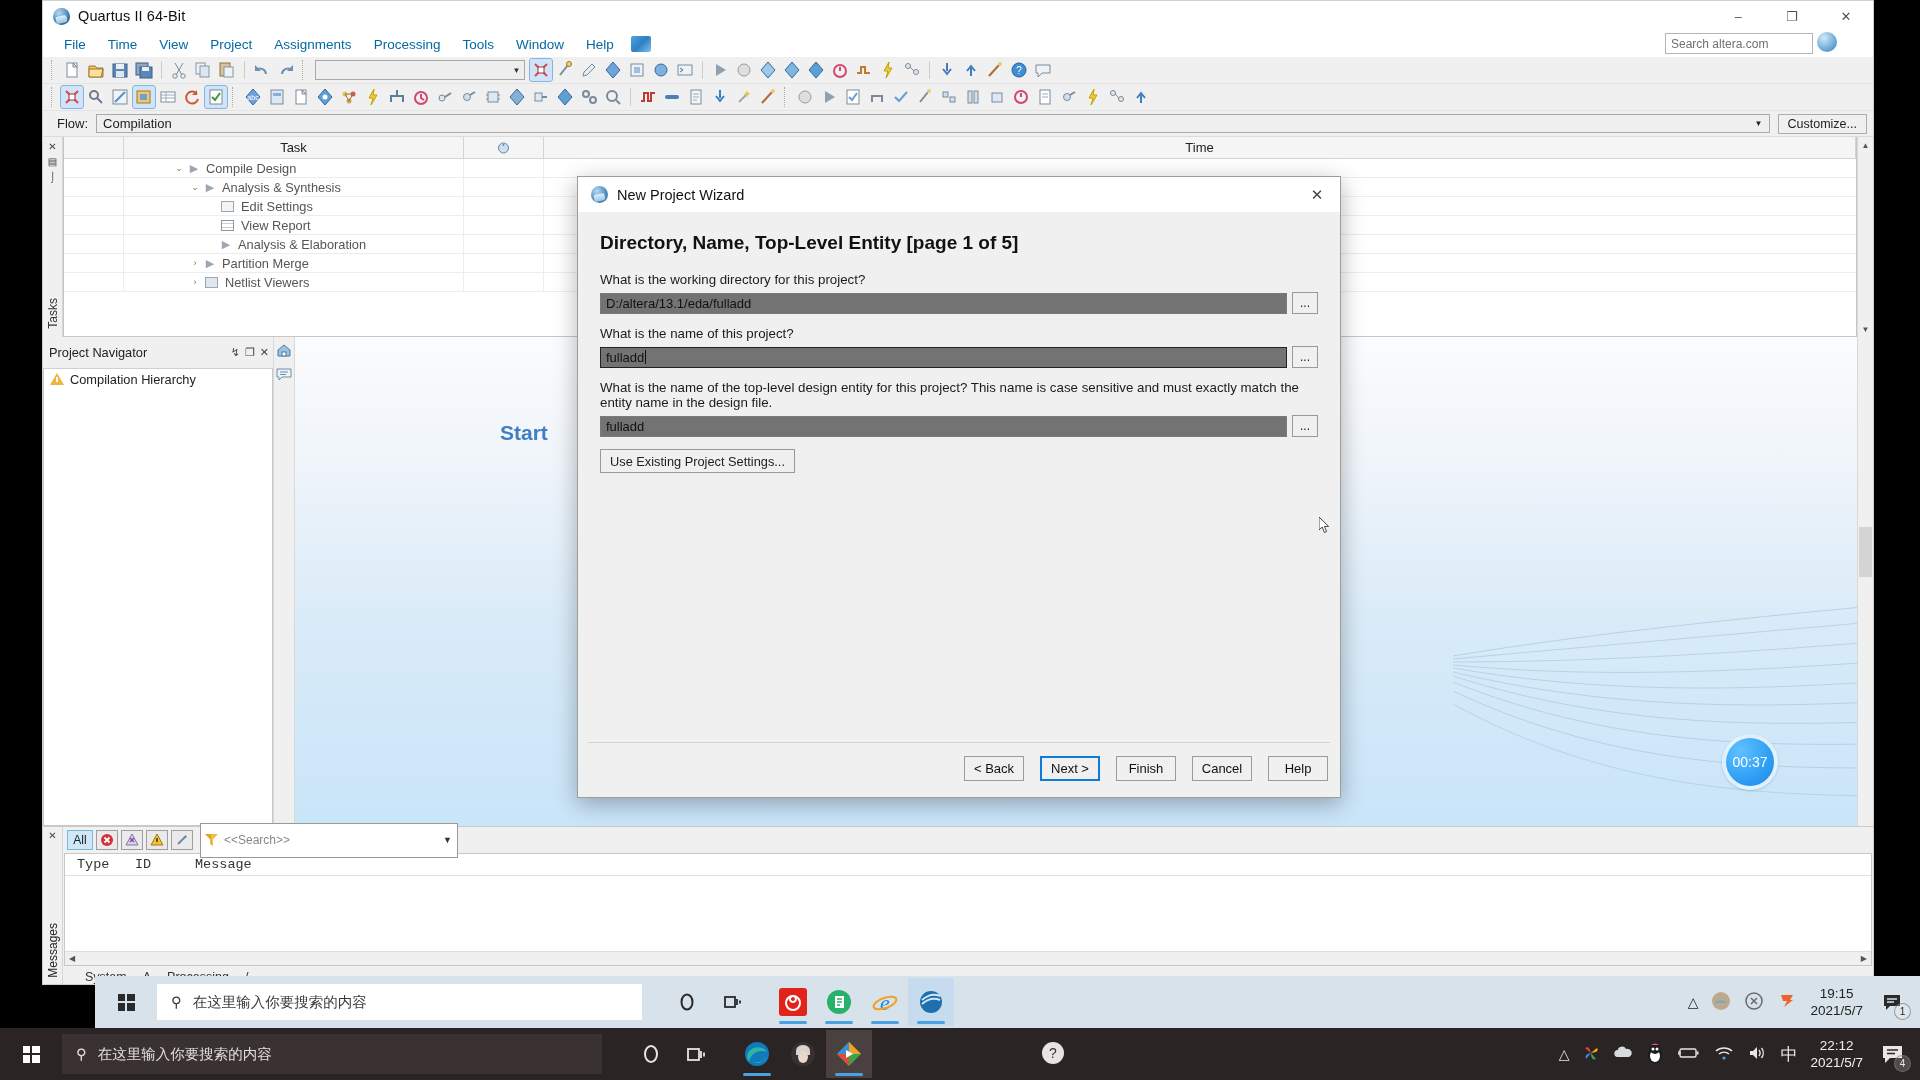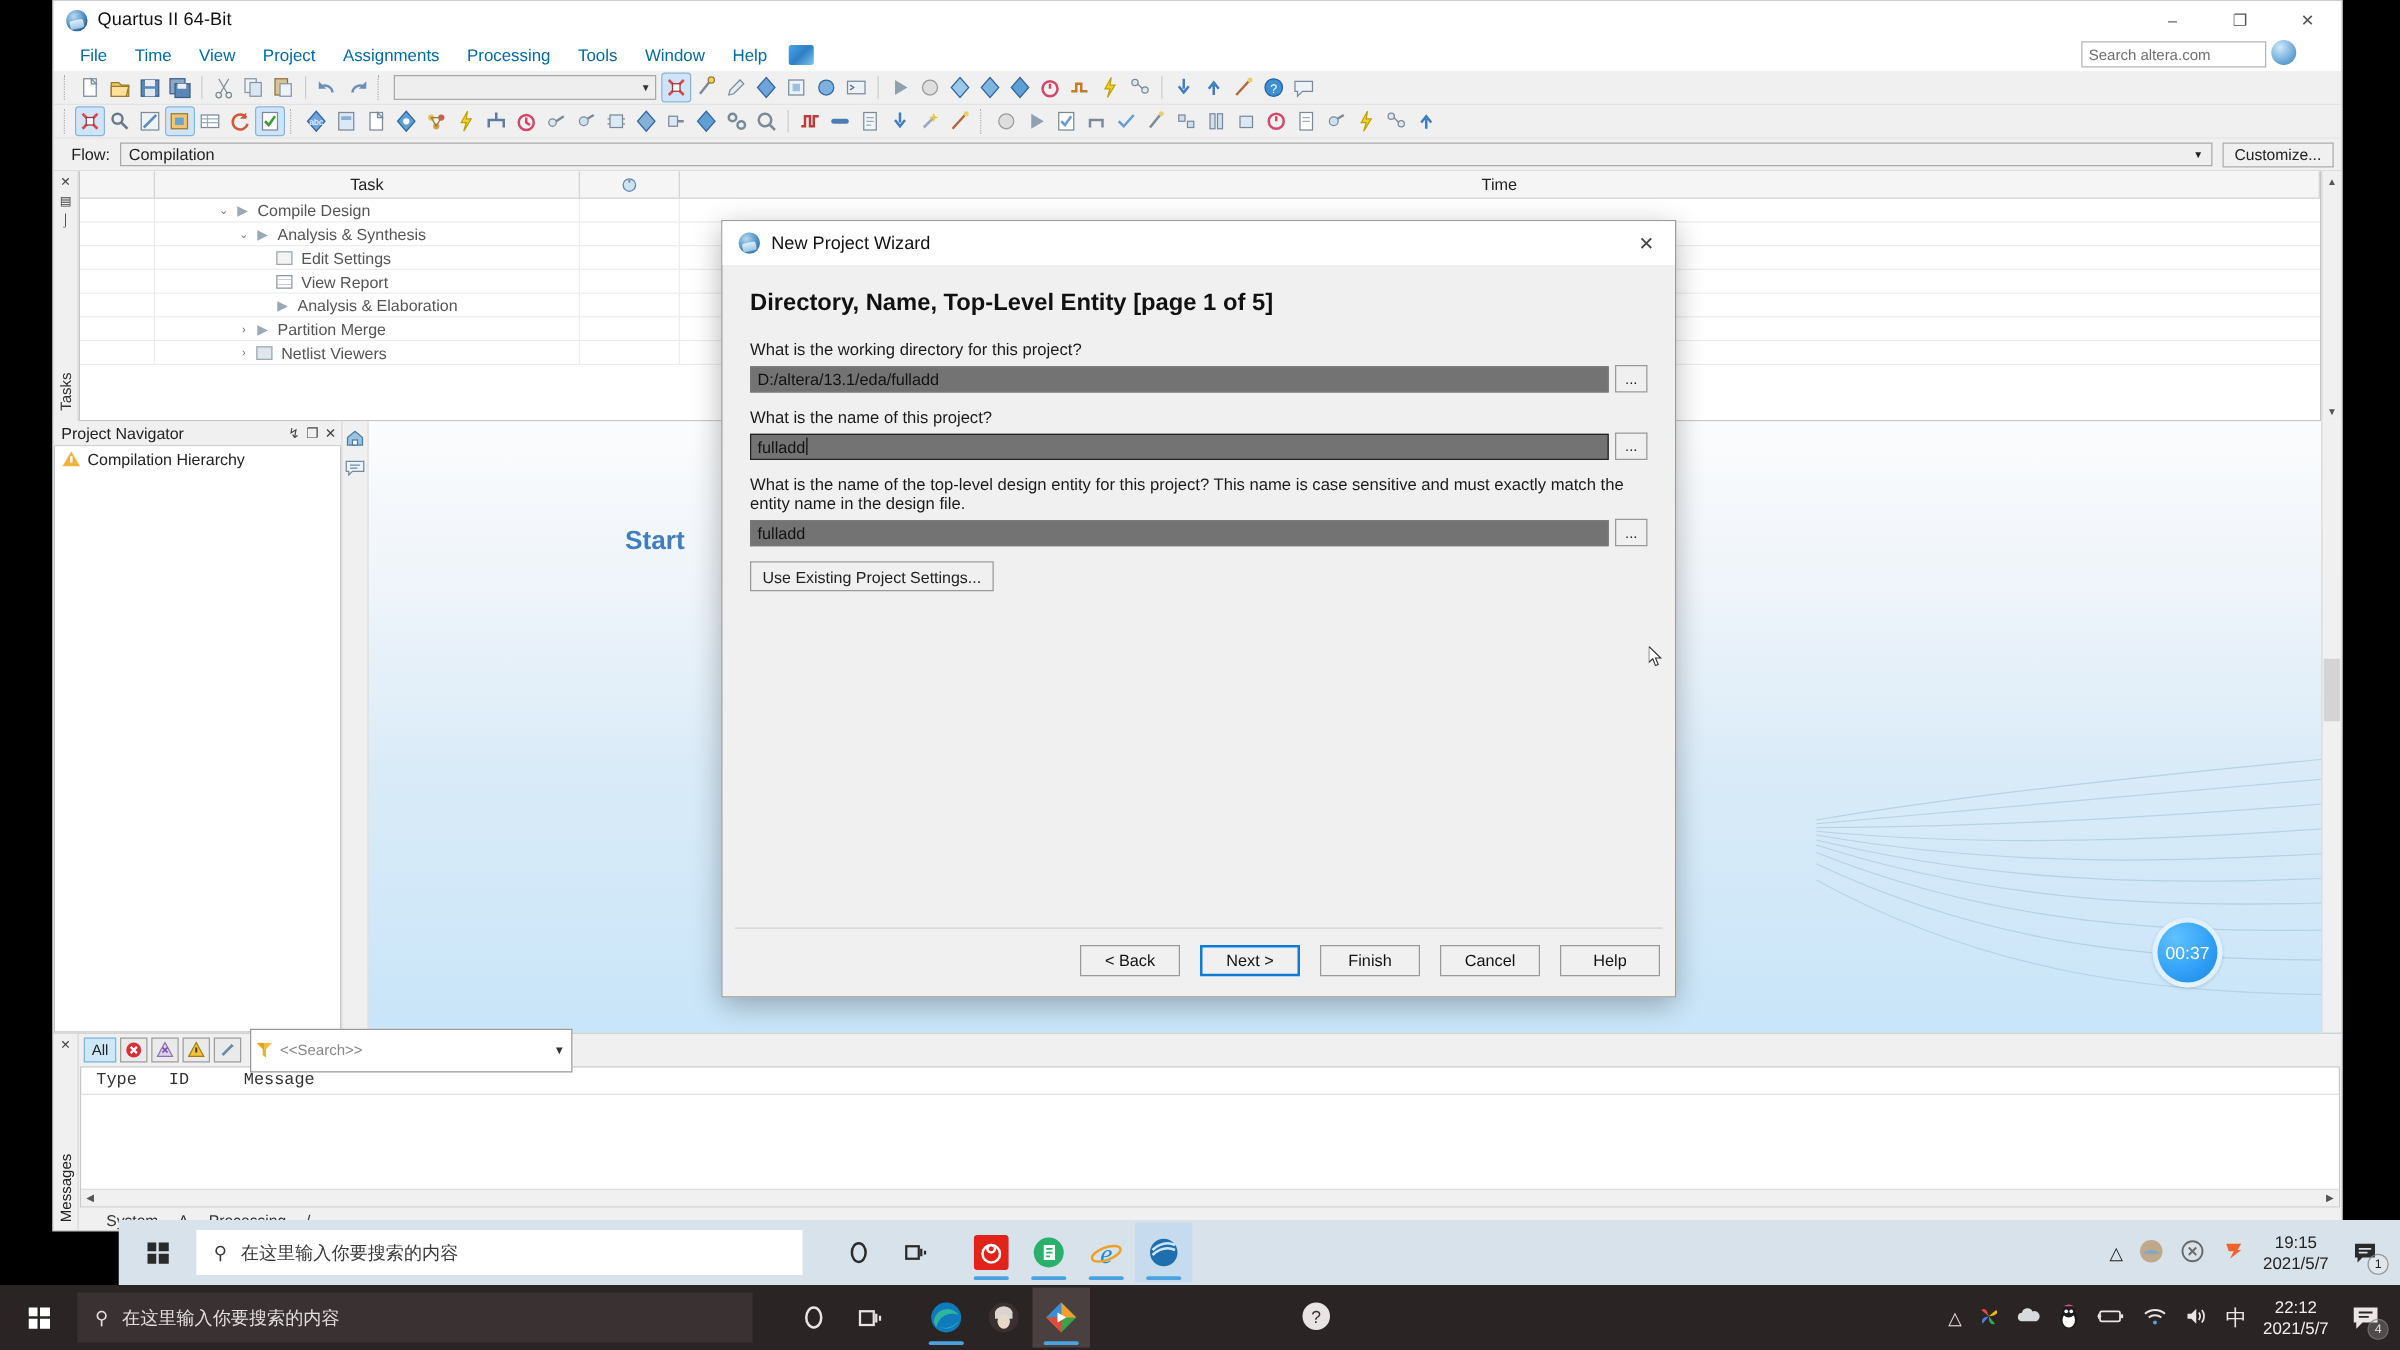--- a/index.html
+++ b/index.html
@@ -93,21 +93,21 @@
   .sqico{width:13px;height:11px;border:1px solid #9aa7b4;background:#f4f4f4;margin:0 3px;display:inline-block;}
   .gridico{width:13px;height:11px;border:1px solid #8b97a3;margin:0 3px;display:inline-block;
            background:linear-gradient(#fff 0 2px,#c7d0d8 2px 3px,#fff 3px 6px,#c7d0d8 6px 7px,#fff 7px 11px);}
 
   .scrollcol{width:16px;background:#f0f0f0;border-left:1px solid #d8d8d8;display:flex;
     flex-direction:column;justify-content:space-between;align-items:center;font-size:8px;color:#555;}
   .sc-arrow{height:16px;display:flex;align-items:center;}
 
   .lower{flex:1;display:flex;min-height:0;}
   .navpanel{width:230px;background:#f0f0f0;display:flex;flex-direction:column;}
-  .nav-head{height:20px;display:flex;align-items:center;padding:0 4px 0 6px;font-size:12.8px;
+  .nav-head{height:32px;display:flex;align-items:center;padding:0 4px 0 6px;font-size:12.8px;
     background:#f0f0f0;border-bottom:1px solid #d0d0d0;justify-content:flex-end;}
   .nav-head .ttl{flex:1;}
   .nav-head .ic{margin-left:5px;color:#444;font-size:11px;}
   .nav-body{flex:1;background:#fff;border:1px solid #c8c8c8;border-top:none;}
   .nav-item{display:flex;align-items:center;height:20px;padding-left:6px;font-size:12.8px;}
   .warn-tri{width:0;height:0;border-left:7px solid transparent;border-right:7px solid transparent;
      border-bottom:12px solid #f2b33d;margin-right:6px;position:relative;}
   .warn-tri:after{content:"";position:absolute;left:-1px;top:4px;width:2px;height:5px;background:#fff;}
 
   .doc-side{width:22px;background:#f0f0f0;border-left:1px solid #d9d9d9;border-right:1px solid #d9d9d9;
@@ -166,21 +166,21 @@
   .field{flex:1;height:21px;background:#737373;border:1px solid #7a7a7a;font-size:13px;color:#111;
     padding:1px 5px;display:flex;align-items:center;position:relative;}
   .field.focused{border:1px solid #222;}
   .caret{display:inline-block;width:1px;height:14px;background:#111;margin-left:1px;}
   .dots{width:26px;height:22px;margin-left:5px;background:#f0f0f0;border:1px solid #999;
     display:flex;align-items:center;justify-content:center;font-size:12px;}
   .uexist{height:24px;padding:0 9px;background:#f0f0f0;border:1px solid #999;font-size:12.8px;
     display:inline-flex;align-items:center;}
   .dlg-foot{flex:0 0 auto;border-top:1px solid #d2d2d2;margin:0 10px;}
   .btnrow{display:flex;justify-content:flex-end;gap:16px;padding:13px 12px 16px 0;}
-  .dbtn{width:80px;height:25px;background:#f0f0f0;border:1px solid #9a9a9a;font-size:13px;
+  .dbtn{width:60px;height:25px;background:#f0f0f0;border:1px solid #9a9a9a;font-size:13px;
     display:flex;align-items:center;justify-content:center;color:#111;}
   .dbtn.def{border:2px solid #0f7bd4;}
   .cursor-arrow{position:absolute;left:741px;top:340px;width:12px;height:18px;pointer-events:none;}
 
   
   .curves{position:absolute;right:0;bottom:0;width:420px;height:230px;pointer-events:none;opacity:.85;}
 
   
   .taskbar{position:absolute;left:0;width:1920px;height:52px;display:flex;align-items:center;}
   .tb-light{top:976px;background:#d8e2ea;left:95px;width:1825px;height:52px;}

